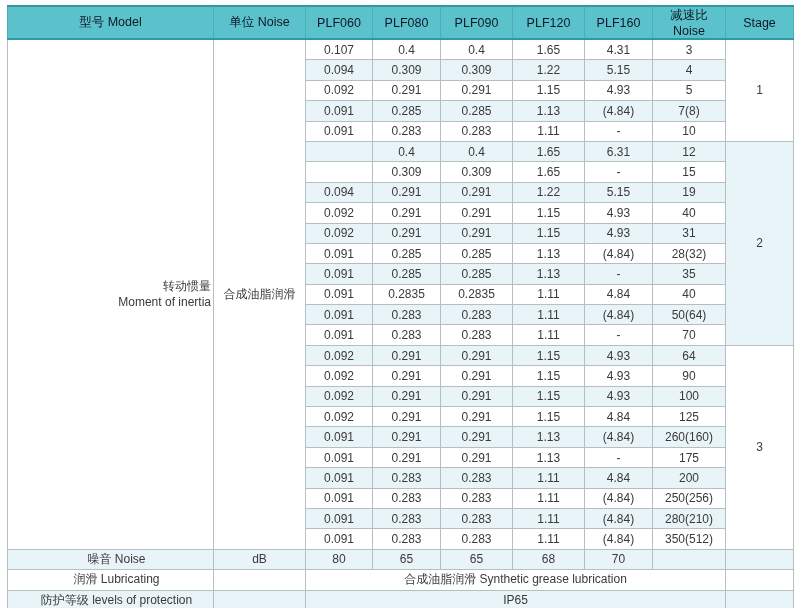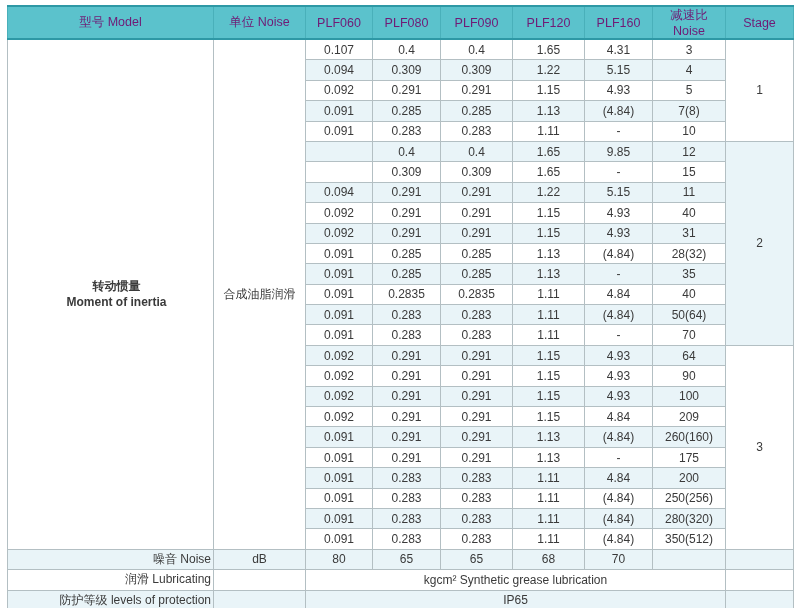--- a/index.html
+++ b/index.html
@@ -7,34 +7,34 @@
     width:800px;height:608px;background:#ffffff;
     font-family:"Liberation Sans","DejaVu Sans",sans-serif;
     color:#3a3a3a;
   }
   .page{padding:5px 7px 0 7px;}
   table{
     border-collapse:collapse;table-layout:fixed;width:786px;
     border:1px solid #8d9da1;border-top:2px solid #2e98a5;
   }
   thead th{
-    background:#5bc2cc;color:#701a75;font-weight:normal;
+    background:#5bc2cc;color:#0f172a;font-weight:normal;
     height:23px;font-size:12.5px;
     border:1px solid #49b0ba;border-bottom:2px solid #2e98a5;
     padding:0;
   }
   tbody td{
     border:1px solid #b3bfc3;height:19.4px;text-align:center;
     font-size:12px;color:#3a3a3a;padding:0 2px;
     overflow:hidden;white-space:nowrap;
   }
   tbody tr:nth-child(even){background:#e9f4f8;}
   .merged-white{background:#ffffff;}
-  .model-cell{text-align:center;padding-left:14px;line-height:16px;font-weight:bold;}
-  .label-cell{text-align:right;padding-left:14px;}
+  .model-cell{text-align:right;padding-left:14px;line-height:16px;}
+  .label-cell{text-align:center;padding-left:14px;}
   .stage-bg-1,.stage-bg-3{background:#ffffff;}
   .stage-bg-2{background:#e9f4f8;}
   .group-start td{border-top:1px solid #8d9da1;}
   .page-rule{width:786px;border-top:1px solid #cbd4d6;margin-top:3px;}
 </style>
 </head>
 <body>
 
 <div class="page">
   <table>
@@ -107,39 +107,39 @@
           <td class="value-cell">0.283</td>
           <td class="value-cell">1.11</td>
           <td class="value-cell">-</td>
           <td class="value-cell">10</td>
         </tr>
         <tr class="group-start">
           <td class="value-cell"></td>
           <td class="value-cell">0.4</td>
           <td class="value-cell">0.4</td>
           <td class="value-cell">1.65</td>
-          <td class="value-cell">9.85</td>
+          <td class="value-cell">6.31</td>
           <td class="value-cell">12</td>
           <td class="stage-cell stage-bg-2" rowspan="10">2</td>
         </tr>
         <tr>
           <td class="value-cell"></td>
           <td class="value-cell">0.309</td>
           <td class="value-cell">0.309</td>
           <td class="value-cell">1.65</td>
           <td class="value-cell">-</td>
           <td class="value-cell">15</td>
         </tr>
         <tr>
           <td class="value-cell">0.094</td>
           <td class="value-cell">0.291</td>
           <td class="value-cell">0.291</td>
           <td class="value-cell">1.22</td>
           <td class="value-cell">5.15</td>
-          <td class="value-cell">11</td>
+          <td class="value-cell">19</td>
         </tr>
         <tr>
           <td class="value-cell">0.092</td>
           <td class="value-cell">0.291</td>
           <td class="value-cell">0.291</td>
           <td class="value-cell">1.15</td>
           <td class="value-cell">4.93</td>
           <td class="value-cell">40</td>
         </tr>
         <tr>
@@ -214,21 +214,21 @@
           <td class="value-cell">1.15</td>
           <td class="value-cell">4.93</td>
           <td class="value-cell">100</td>
         </tr>
         <tr>
           <td class="value-cell">0.092</td>
           <td class="value-cell">0.291</td>
           <td class="value-cell">0.291</td>
           <td class="value-cell">1.15</td>
           <td class="value-cell">4.84</td>
-          <td class="value-cell">209</td>
+          <td class="value-cell">125</td>
         </tr>
         <tr>
           <td class="value-cell">0.091</td>
           <td class="value-cell">0.291</td>
           <td class="value-cell">0.291</td>
           <td class="value-cell">1.13</td>
           <td class="value-cell">(4.84)</td>
           <td class="value-cell">260(160)</td>
         </tr>
         <tr>
@@ -254,21 +254,21 @@
           <td class="value-cell">1.11</td>
           <td class="value-cell">(4.84)</td>
           <td class="value-cell">250(256)</td>
         </tr>
         <tr>
           <td class="value-cell">0.091</td>
           <td class="value-cell">0.283</td>
           <td class="value-cell">0.283</td>
           <td class="value-cell">1.11</td>
           <td class="value-cell">(4.84)</td>
-          <td class="value-cell">280(320)</td>
+          <td class="value-cell">280(210)</td>
         </tr>
         <tr>
           <td class="value-cell">0.091</td>
           <td class="value-cell">0.283</td>
           <td class="value-cell">0.283</td>
           <td class="value-cell">1.11</td>
           <td class="value-cell">(4.84)</td>
           <td class="value-cell">350(512)</td>
         </tr>
         <tr class="group-start">
@@ -278,21 +278,21 @@
           <td class="value-cell">65</td>
           <td class="value-cell">65</td>
           <td class="value-cell">68</td>
           <td class="value-cell">70</td>
           <td></td>
           <td></td>
         </tr>
         <tr>
           <td class="label-cell">润滑 Lubricating</td>
           <td></td>
-          <td class="value-cell" colspan="6">kgcm² Synthetic grease lubrication</td>
+          <td class="value-cell" colspan="6">合成油脂润滑 Synthetic grease lubrication</td>
           <td></td>
         </tr>
         <tr>
           <td class="label-cell">防护等级 levels of protection</td>
           <td></td>
           <td class="value-cell" colspan="6">IP65</td>
           <td></td>
         </tr>
       </tbody>
   </table>

